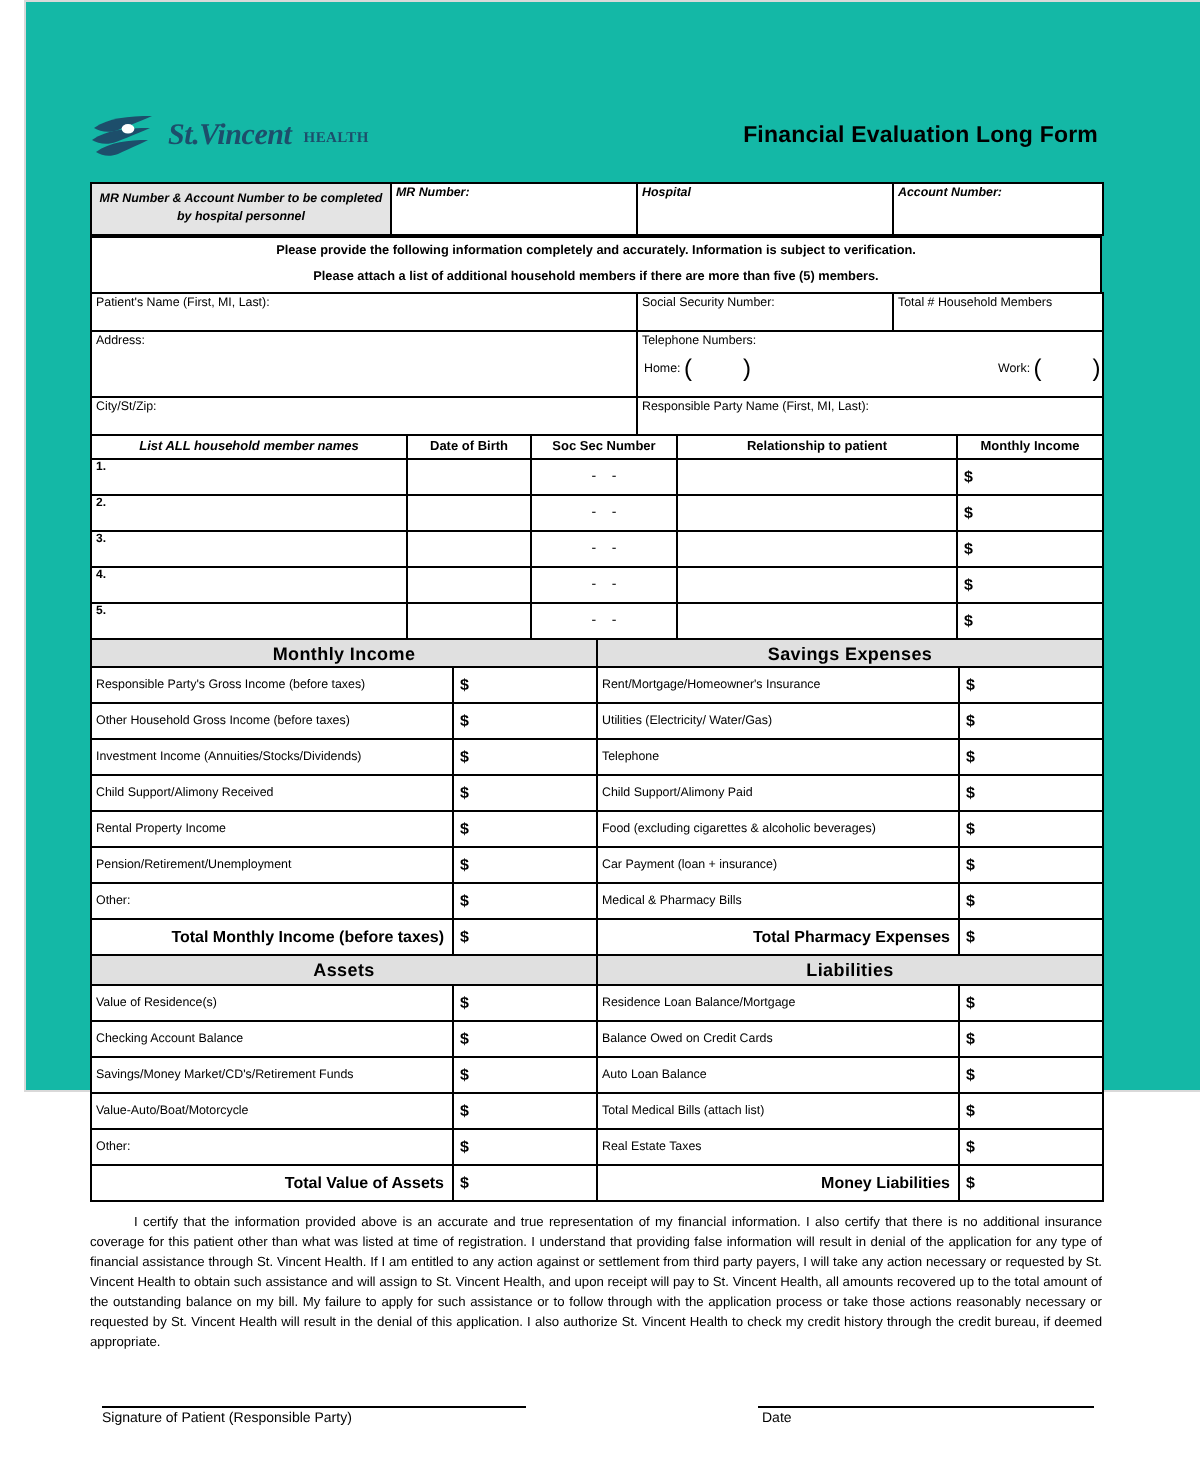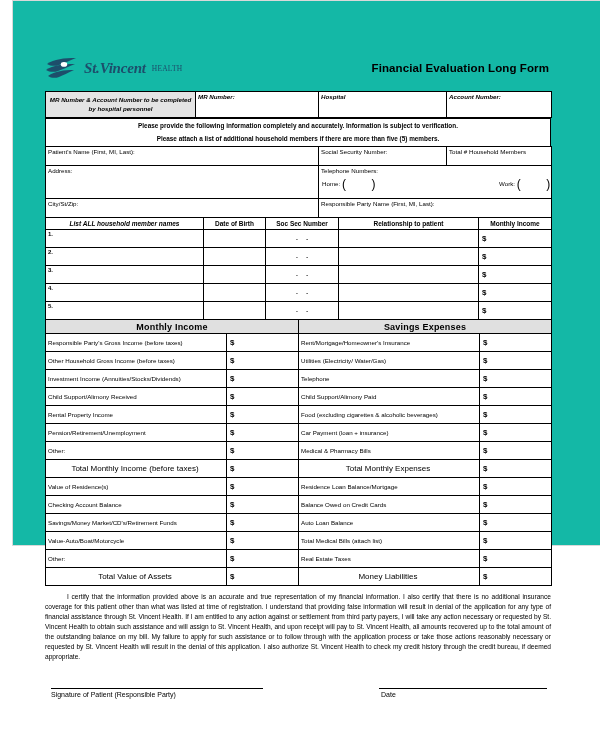--- a/index.html
+++ b/index.html
@@ -23,21 +23,21 @@
   .hdr{display:flex;align-items:center;justify-content:space-between;height:46px;}
   .logo{display:flex;align-items:center;gap:5px;}
   .logo svg{display:block;}
   .logo-word{
     font-family:"Liberation Serif", serif;
     font-size:15px;font-style:italic;font-weight:700;
     color:#1d4e6b;letter-spacing:-.2px;
   }
   .logo-sub{
     font-family:"Liberation Serif", serif;
-    font-size:7.5px;font-weight:400;color:#1d4e6b;
+    font-size:7.5px;font-weight:700;color:#1d4e6b;
     letter-spacing:.2px;margin-left:1px;
   }
   .doc-title{
     font-size:11.5px;font-weight:700;letter-spacing:.1px;
     margin-right:2px;
     padding-left:34px;
   }
   
   table{border-collapse:collapse;width:506px;table-layout:fixed;}
   td{
@@ -70,21 +70,21 @@
   .sect td{
     background:#e0e0e0;text-align:center;
     font-size:9px;font-weight:700;padding:1.5px;
     letter-spacing:.2px;
   }
   
   .mrow td{height:15px;}
   .lbl{font-size:6.2px;vertical-align:middle;}
   .dol{font-size:8px;font-weight:700;vertical-align:middle;padding-left:3px;}
   .tot{
-    font-size:8px;font-weight:400;text-align:center;
+    font-size:8px;font-weight:700;text-align:right;
     vertical-align:middle;padding-right:4px;
   }
   
   .phone{position:relative;height:30px;}
   .phone .pl{font-size:6.2px;}
   .phone .hm{position:absolute;left:3px;top:12px;font-size:6.2px;}
   .phone .paren{font-size:12px;vertical-align:-2px;}
   .phone .wk{position:absolute;left:180px;top:12px;font-size:6.2px;}
   
   .cert{
@@ -297,34 +297,38 @@
     </tr>
     <tr class="mrow">
       <td class="lbl">Other:</td>
       <td class="dol">$</td>
       <td class="lbl">Medical &amp; Pharmacy Bills</td>
       <td class="dol">$</td>
     </tr>
     <tr class="mrow">
       <td class="tot">Total Monthly Income (before taxes)</td>
       <td class="dol">$</td>
-      <td class="tot">Total Monthly Expenses</td>
+      <td class="tot">Total Pharmacy Expenses</td>
       <td class="dol">$</td>
     </tr>
   </tbody>
       </table>
 
   <table style="margin-top:-1px">
     <colgroup>
       <col style="width:181px">
           <col style="width:72px">
       <col style="width:181px">
           <col style="width:72px">
     </colgroup>
     <tbody>
+          <tr class="sect">
+      <td colspan="2">Assets</td>
+      <td colspan="2">Liabilities</td>
+    </tr>
     <tr class="mrow">
       <td class="lbl">Value of Residence(s)</td>
       <td class="dol">$</td>
       <td class="lbl">Residence Loan Balance/Mortgage</td>
       <td class="dol">$</td>
     </tr>
     <tr class="mrow">
       <td class="lbl">Checking Account Balance</td>
       <td class="dol">$</td>
       <td class="lbl">Balance Owed on Credit Cards</td>

